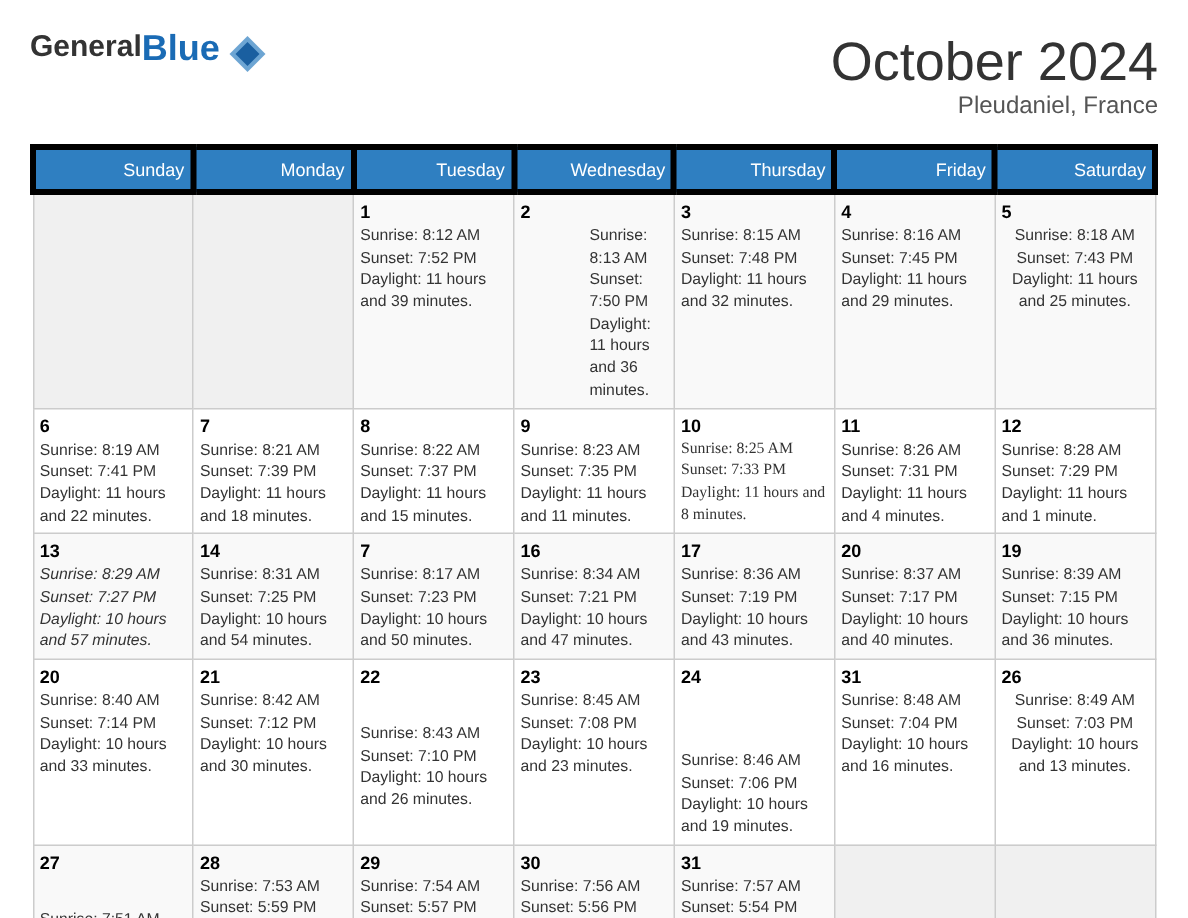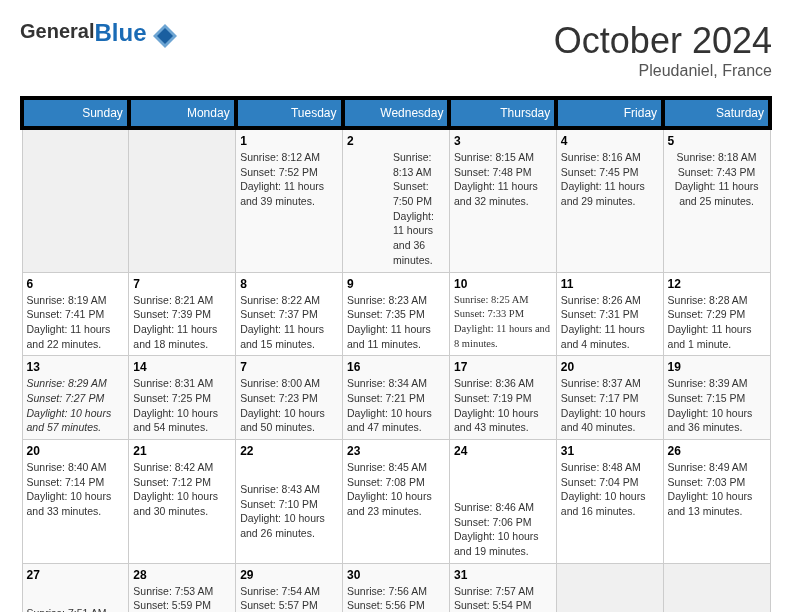--- a/index.html
+++ b/index.html
@@ -213,21 +213,21 @@
 Daylight: 10 hours and 57 minutes.</div>
         </td>
         <td>
           <span class="day-num">14</span>
           <div class="day-info" style="white-space: pre-line;">Sunrise: 8:31 AM
 Sunset: 7:25 PM
 Daylight: 10 hours and 54 minutes.</div>
         </td>
         <td>
           <span class="day-num">7</span>
-          <div class="day-info" style="white-space: pre-line;">Sunrise: 8:00 AM
+          <div class="day-info" style="white-space: pre-line;">Sunrise: 8:17 AM
 Sunset: 7:23 PM
 Daylight: 10 hours and 50 minutes.</div>
         </td>
         <td>
           <span class="day-num">16</span>
           <div class="day-info" style="white-space: pre-line;">Sunrise: 8:34 AM
 Sunset: 7:21 PM
 Daylight: 10 hours and 47 minutes.</div>
         </td>
         <td>
@@ -281,21 +281,21 @@
 Daylight: 10 hours and 19 minutes.</div>
         </td>
         <td>
           <span class="day-num">31</span>
           <div class="day-info" style="white-space: pre-line;">Sunrise: 8:48 AM
 Sunset: 7:04 PM
 Daylight: 10 hours and 16 minutes.</div>
         </td>
         <td>
           <span class="day-num">26</span>
-          <div class="day-info" style="white-space: pre-line;">Sunrise: 8:49 AM
+          <div class="day-info" style="white-space: pre-line; text-align: center;">Sunrise: 8:49 AM
 Sunset: 7:03 PM
 Daylight: 10 hours and 13 minutes.</div>
         </td>
       </tr>
       <tr>
         <td>
           <span class="day-num">27</span>
           <div class="day-info" style="white-space: pre-line; margin-top: 24px;">Sunrise: 7:51 AM
 Sunset: 6:01 PM
 Daylight: 10 hours and 9 minutes.</div>

